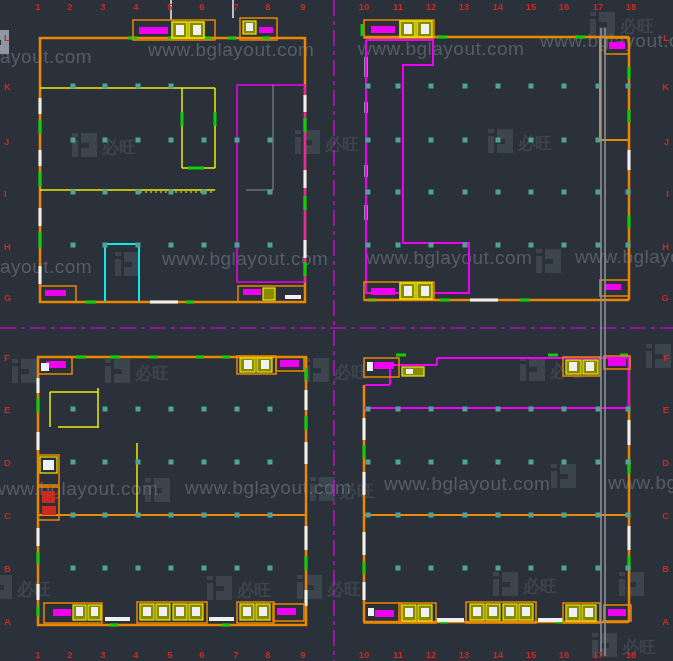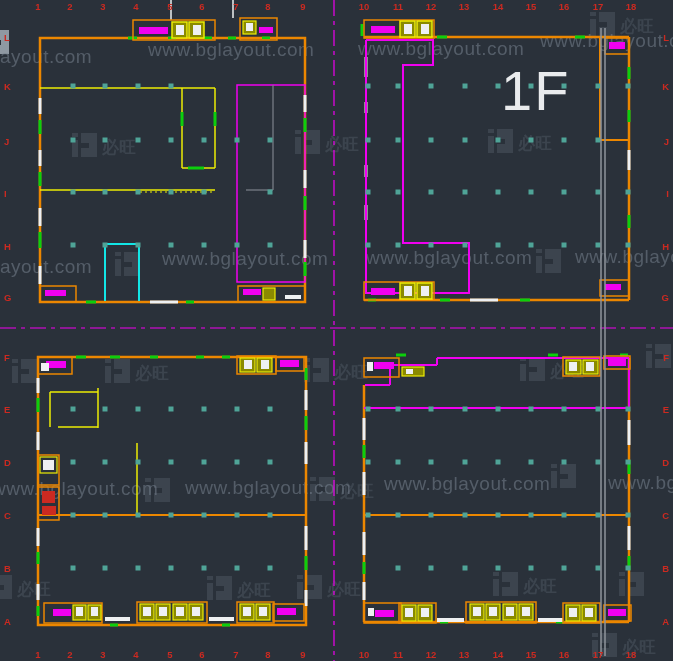--- a/index.html
+++ b/index.html
@@ -561,14 +561,13 @@
       <text x="669" y="196.5" fill="#cb2a21" font-size="9.5" font-weight="bold" text-anchor="end">I</text>
       <text x="669" y="249.5" fill="#cb2a21" font-size="9.5" font-weight="bold" text-anchor="end">H</text>
       <text x="669" y="300.5" fill="#cb2a21" font-size="9.5" font-weight="bold" text-anchor="end">G</text>
       <text x="669" y="360.5" fill="#cb2a21" font-size="9.5" font-weight="bold" text-anchor="end">F</text>
       <text x="669" y="412.5" fill="#cb2a21" font-size="9.5" font-weight="bold" text-anchor="end">E</text>
       <text x="669" y="465.5" fill="#cb2a21" font-size="9.5" font-weight="bold" text-anchor="end">D</text>
       <text x="669" y="518.5" fill="#cb2a21" font-size="9.5" font-weight="bold" text-anchor="end">C</text>
       <text x="669" y="571.5" fill="#cb2a21" font-size="9.5" font-weight="bold" text-anchor="end">B</text>
       <text x="669" y="624.5" fill="#cb2a21" font-size="9.5" font-weight="bold" text-anchor="end">A</text>
     </svg>
-  <div class="floor-label">1F</div>
 </div>
 
 </body></html>

